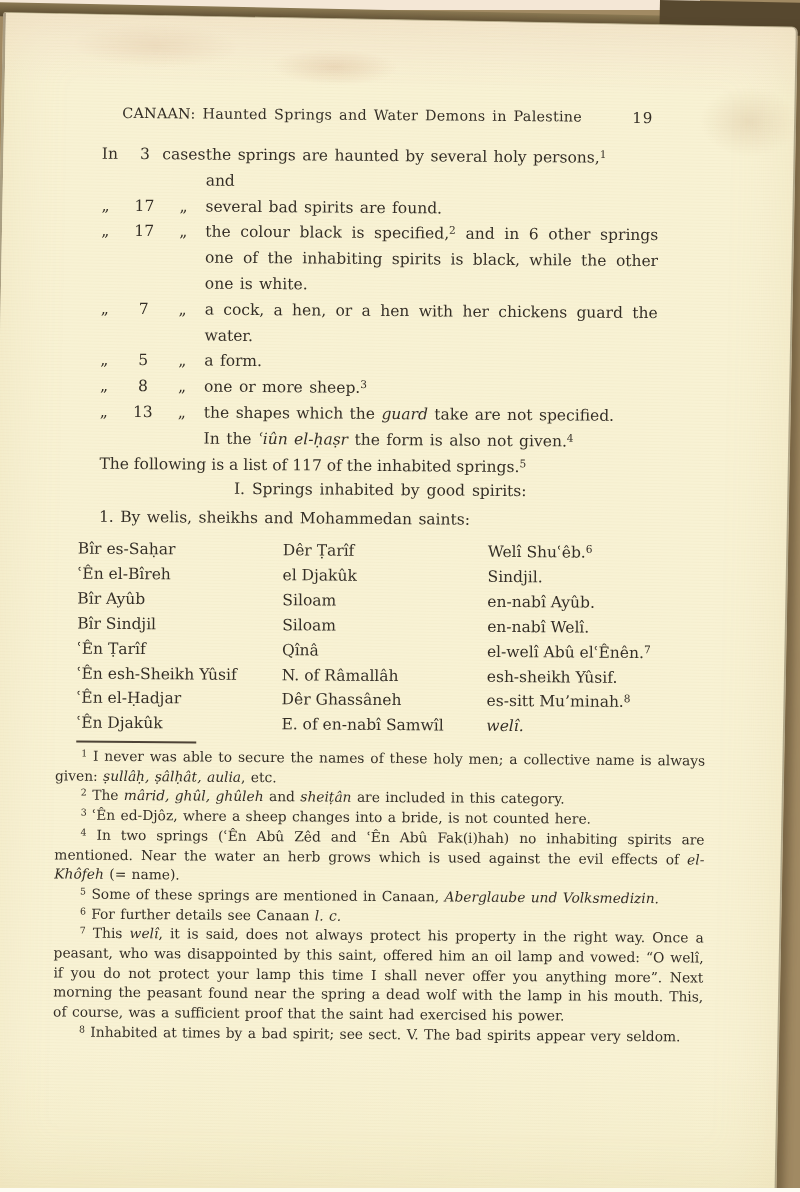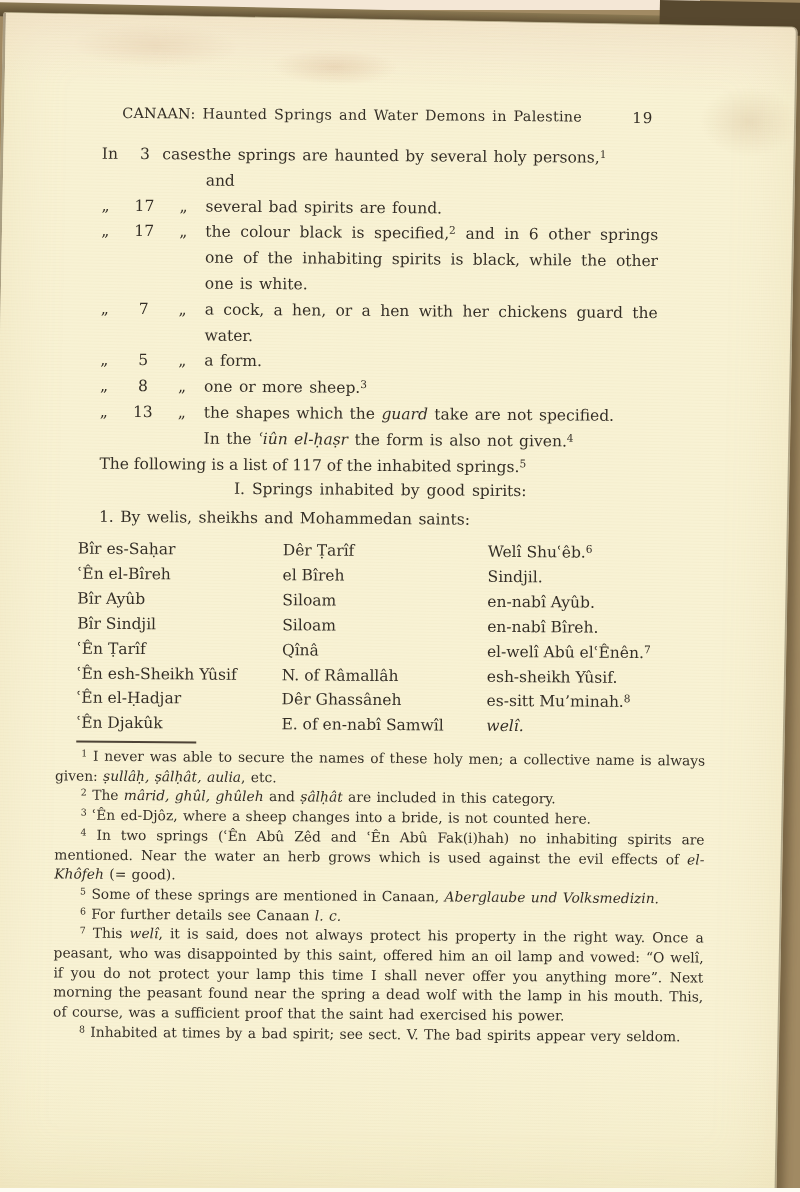--- a/index.html
+++ b/index.html
@@ -125,32 +125,32 @@
   <div class="subsec">1. By welis, sheikhs and Mohammedan saints:</div>
 
   <div class="springs" id="springs-table">
       <div class="trow">
         <div class="tc tc1"><span>Bîr es-Saḥar</span></div>
         <div class="tc tc2"><span>Dêr Ṭarîf</span></div>
         <div class="tc tc3"><span>Welî Shuʿêb.</span><span class="sup">6</span></div>
       </div>
       <div class="trow">
         <div class="tc tc1"><span>ʿÊn el-Bîreh</span></div>
-        <div class="tc tc2"><span>el Bîreh</span></div>
+        <div class="tc tc2"><span>el Djakûk</span></div>
         <div class="tc tc3"><span>Sindjil.</span></div>
       </div>
       <div class="trow">
         <div class="tc tc1"><span>Bîr Ayûb</span></div>
         <div class="tc tc2"><span>Siloam</span></div>
         <div class="tc tc3"><span>en-nabî Ayûb.</span></div>
       </div>
       <div class="trow">
         <div class="tc tc1"><span>Bîr Sindjil</span></div>
         <div class="tc tc2"><span>Siloam</span></div>
-        <div class="tc tc3"><span>en-nabî Bîreh.</span></div>
+        <div class="tc tc3"><span>en-nabî Welî.</span></div>
       </div>
       <div class="trow">
         <div class="tc tc1"><span>ʿÊn Ṭarîf</span></div>
         <div class="tc tc2"><span>Qînâ</span></div>
         <div class="tc tc3"><span>el-welî Abû elʿÊnên.</span><span class="sup">7</span></div>
       </div>
       <div class="trow">
         <div class="tc tc1"><span>ʿÊn esh-Sheikh Yûsif</span></div>
         <div class="tc tc2"><span>N. of Râmallâh</span></div>
         <div class="tc tc3"><span>esh-sheikh Yûsif.</span></div>
@@ -163,23 +163,23 @@
       <div class="trow">
         <div class="tc tc1"><span>ʿÊn Djakûk</span></div>
         <div class="tc tc2"><span>E. of en-nabî Samwîl</span></div>
         <div class="tc tc3"><span class="it">welî.</span></div>
       </div>
     </div>
 
   <div class="rule"></div>
   <div class="footnotes" id="footnotes">
       <div class="fn"><span class="sup">1</span> <span>I never was able to secure the names of these holy men; a collective name is always given: </span><span class="it">ṣullâḥ, ṣâlḥât, aulia</span><span>, etc.</span></div>
-      <div class="fn"><span class="sup">2</span> <span>The </span><span class="it">mârid, ghûl, ghûleh</span><span> and </span><span class="it">ṣâlḥât</span><span> are included in this category.</span></div>
+      <div class="fn"><span class="sup">2</span> <span>The </span><span class="it">mârid, ghûl, ghûleh</span><span> and </span><span class="it">sheiṭân</span><span> are included in this category.</span></div>
       <div class="fn"><span class="sup">3</span> <span>ʿÊn ed-Djôz, where a sheep changes into a bride, is not counted here.</span></div>
-      <div class="fn"><span class="sup">4</span> <span>In two springs (ʿÊn Abû Zêd and ʿÊn Abû Fak(i)hah) no inhabiting spirits are mentioned. Near the water an herb grows which is used against the evil effects of </span><span class="it">el-Khôfeh</span><span> (= good).</span></div>
+      <div class="fn"><span class="sup">4</span> <span>In two springs (ʿÊn Abû Zêd and ʿÊn Abû Fak(i)hah) no inhabiting spirits are mentioned. Near the water an herb grows which is used against the evil effects of </span><span class="it">el-Khôfeh</span><span> (= name).</span></div>
       <div class="fn"><span class="sup">5</span> <span>Some of these springs are mentioned in Canaan, </span><span class="it">Aberglaube und Volksmedizin.</span></div>
       <div class="fn"><span class="sup">6</span> <span>For further details see Canaan </span><span class="it">l. c.</span></div>
       <div class="fn"><span class="sup">7</span> <span>This </span><span class="it">welî</span><span>, it is said, does not always protect his property in the right way. Once a peasant, who was disappointed by this saint, offered him an oil lamp and vowed: “O welî, if you do not protect your lamp this time I shall never offer you anything more”.  Next morning the peasant found near the spring a dead wolf with the lamp in his mouth.  This, of course, was a sufficient proof that the saint had exercised his power.</span></div>
       <div class="fn"><span class="sup">8</span> <span>Inhabited at times by a bad spirit; see sect. V.  The bad spirits appear very seldom.</span></div>
     </div>
 </div>
 
 <div class="bottom-strip"></div>
 
 </body></html>

